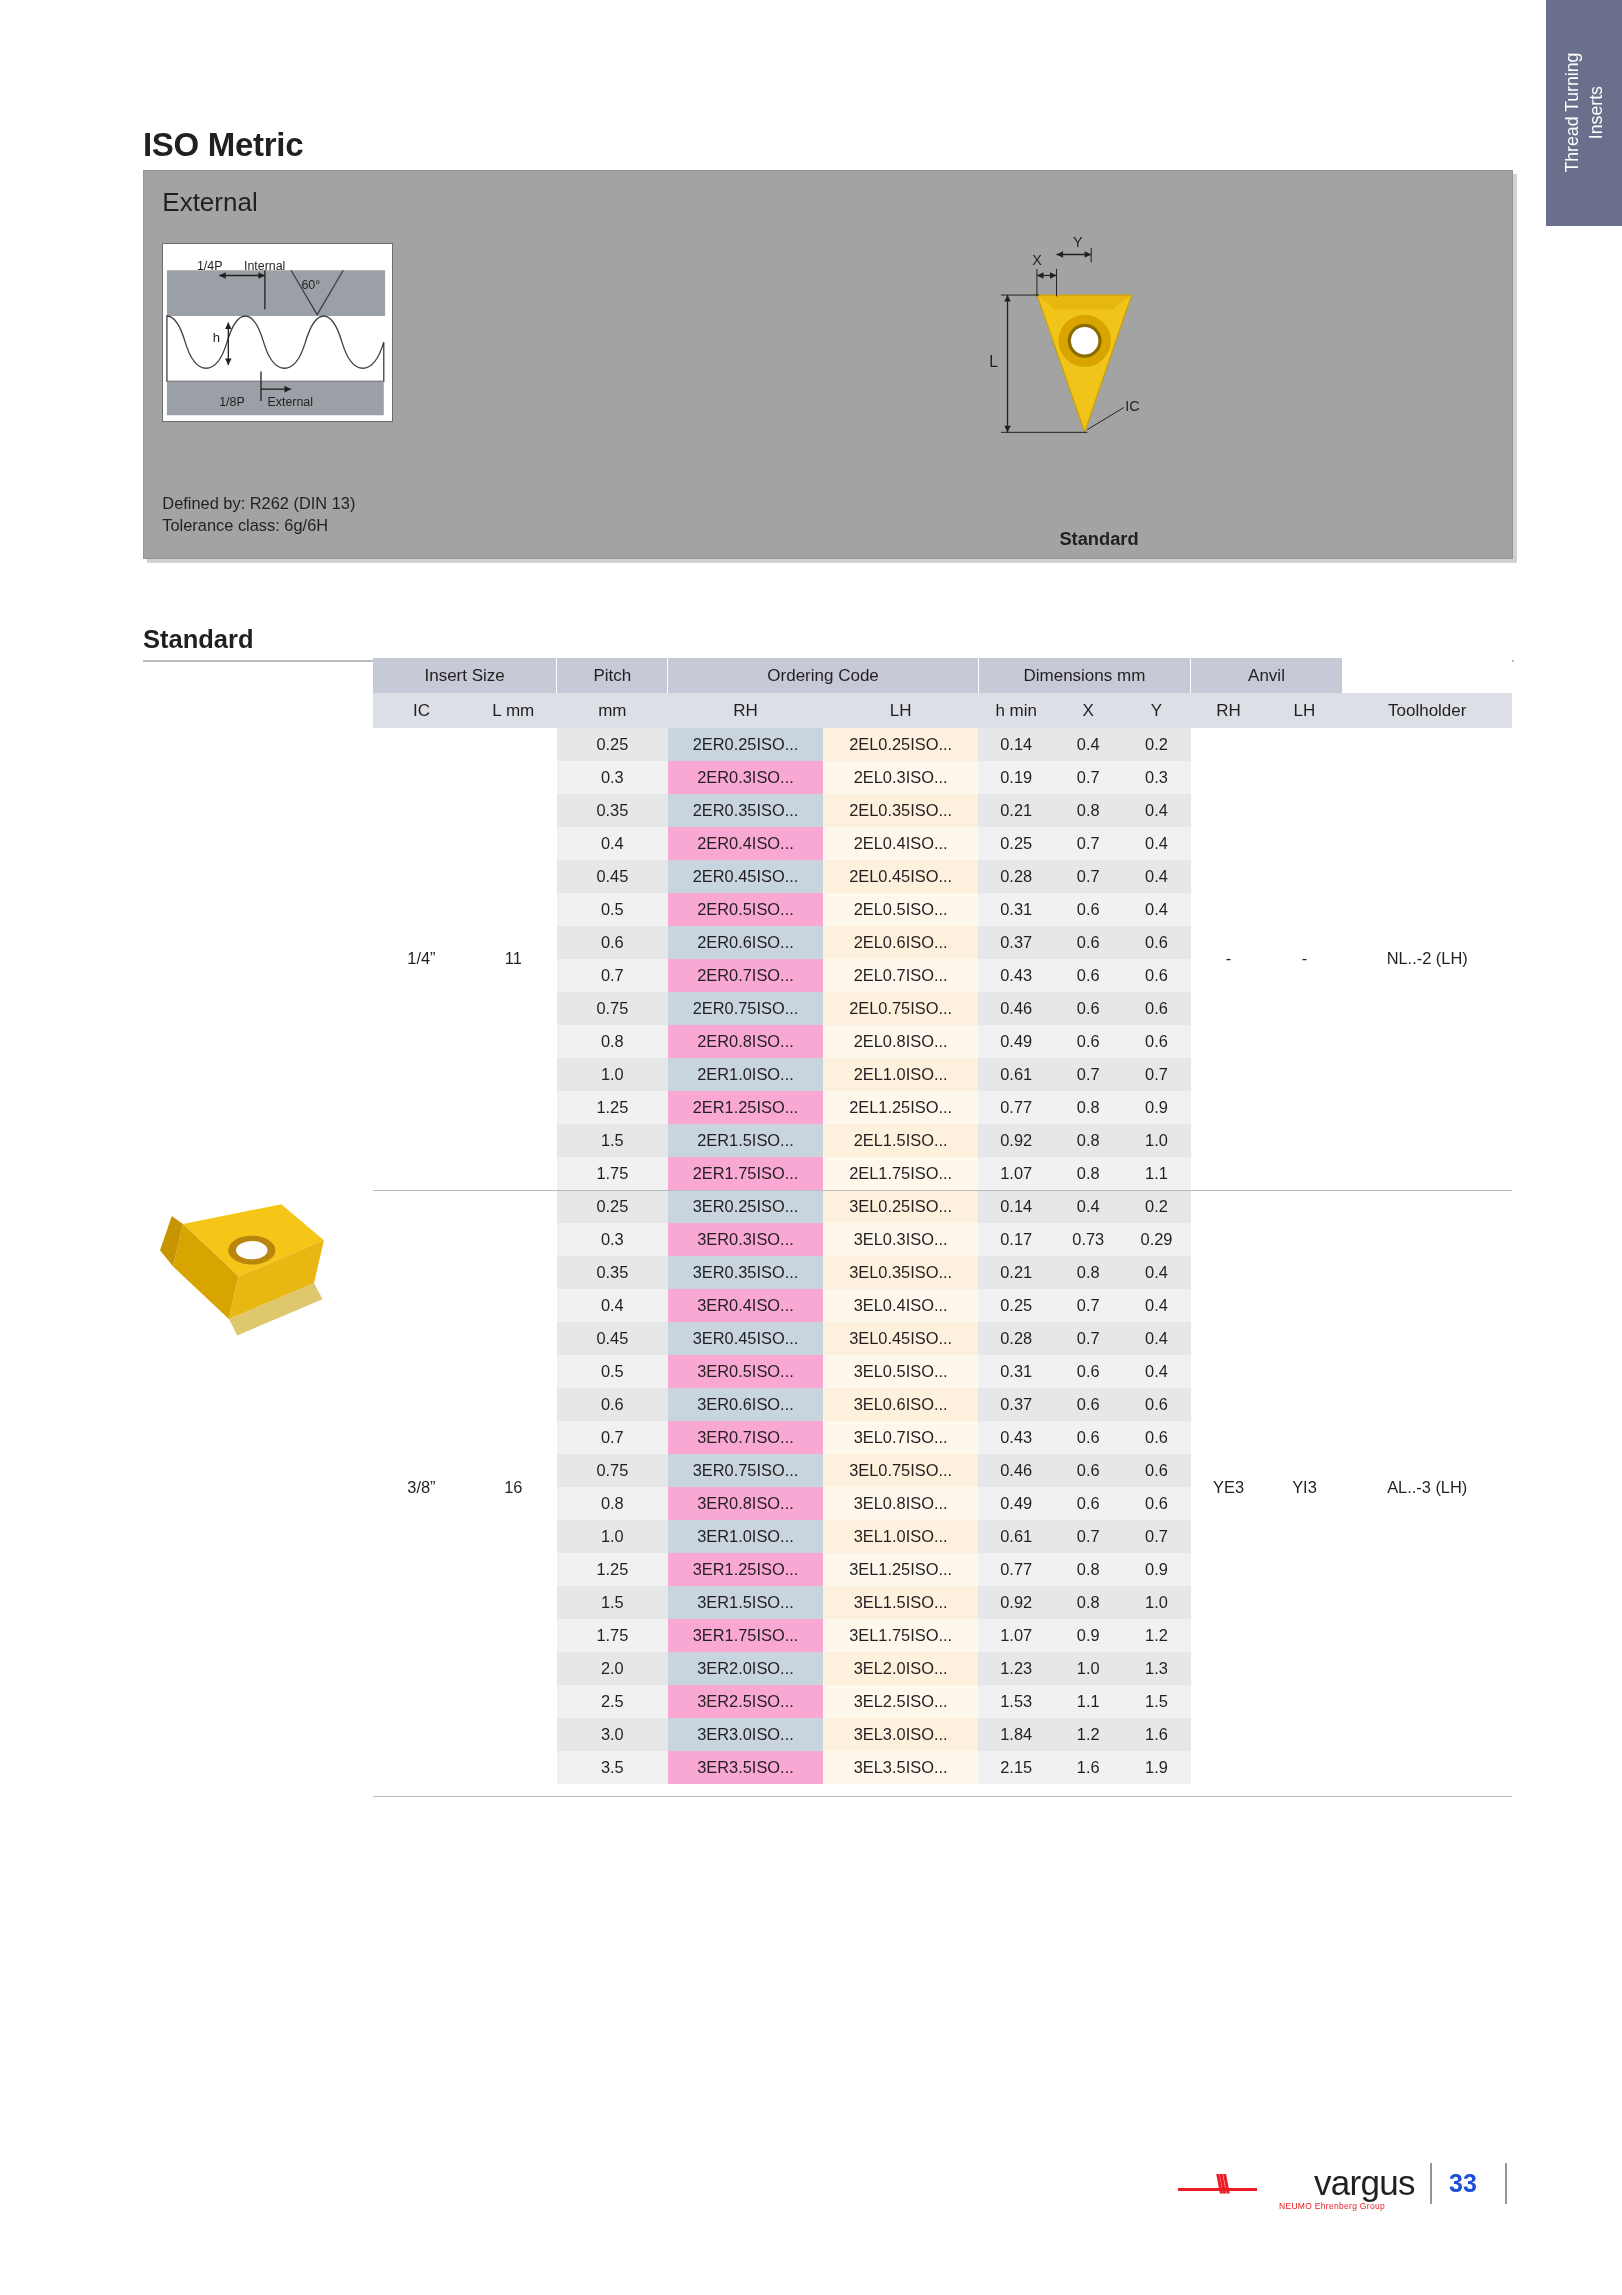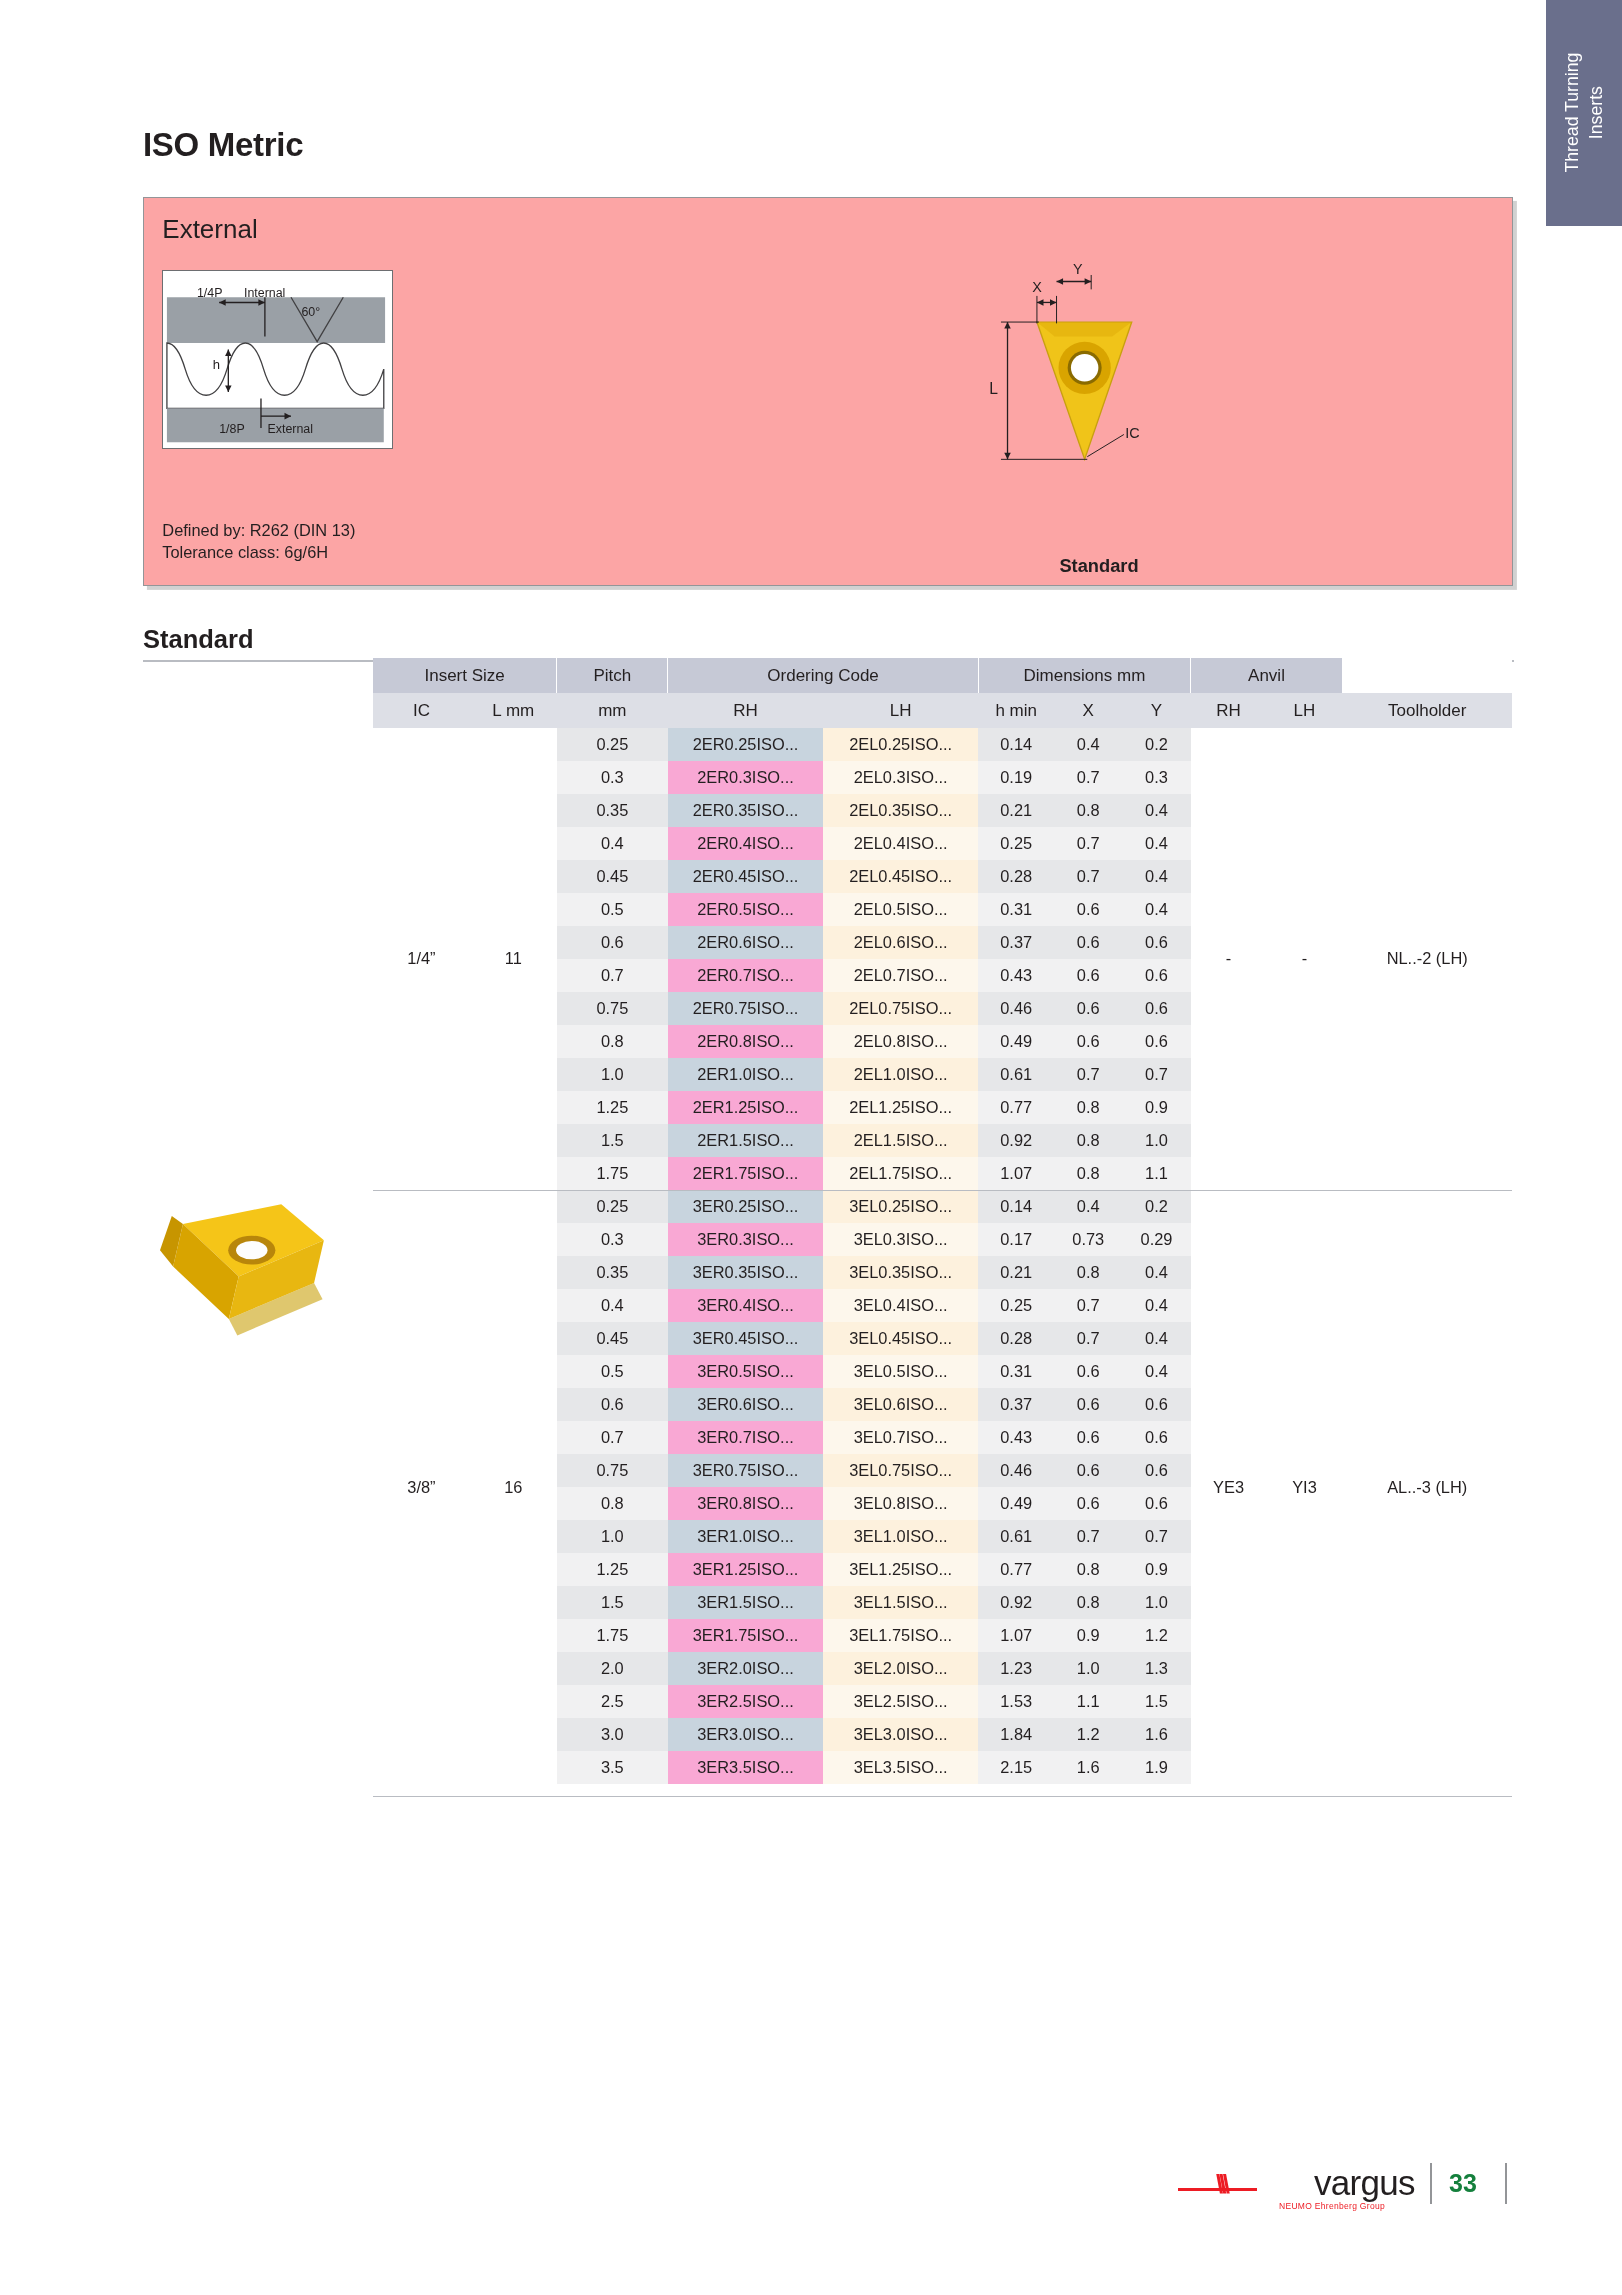--- a/index.html
+++ b/index.html
@@ -63,25 +63,25 @@
     top: 660px;
     width: 1371px;
     height: 2px;
     background: #b9bcc2;
   }
 
   
   .ext-box {
     position: absolute;
     left: 143px;
-    top: 197px;
+    top: 170px;
     width: 1368px;
     height: 387px;
     border: 1.3px solid #939598;
-    background: #fca5a5;
+    background: #a3a3a3;
     box-shadow: 3.9px 3.9px 0 rgba(0,0,0,0.18);
   }
   .ext-title {
     position: absolute;
     left: 18.3px;
     top: 15.7px;
     font-size: 26px;
     color: #231f20;
   }
   .ext-note {
@@ -230,21 +230,21 @@
     font-weight: bold;
     color: #ed1c24;
     letter-spacing: -3.9px;
   }
   .page-num {
     position: absolute;
     left: 1449px;
     top: 2169px;
     font-size: 25px;
     font-weight: bold;
-    color: #15803d;
+    color: #1d4ed8;
   }
   .page-bar {
     position: absolute;
     left: 1430px;
     top: 2163px;
     width: 2px;
     height: 41px;
     background: #939598;
   }
   .page-bar2 {

